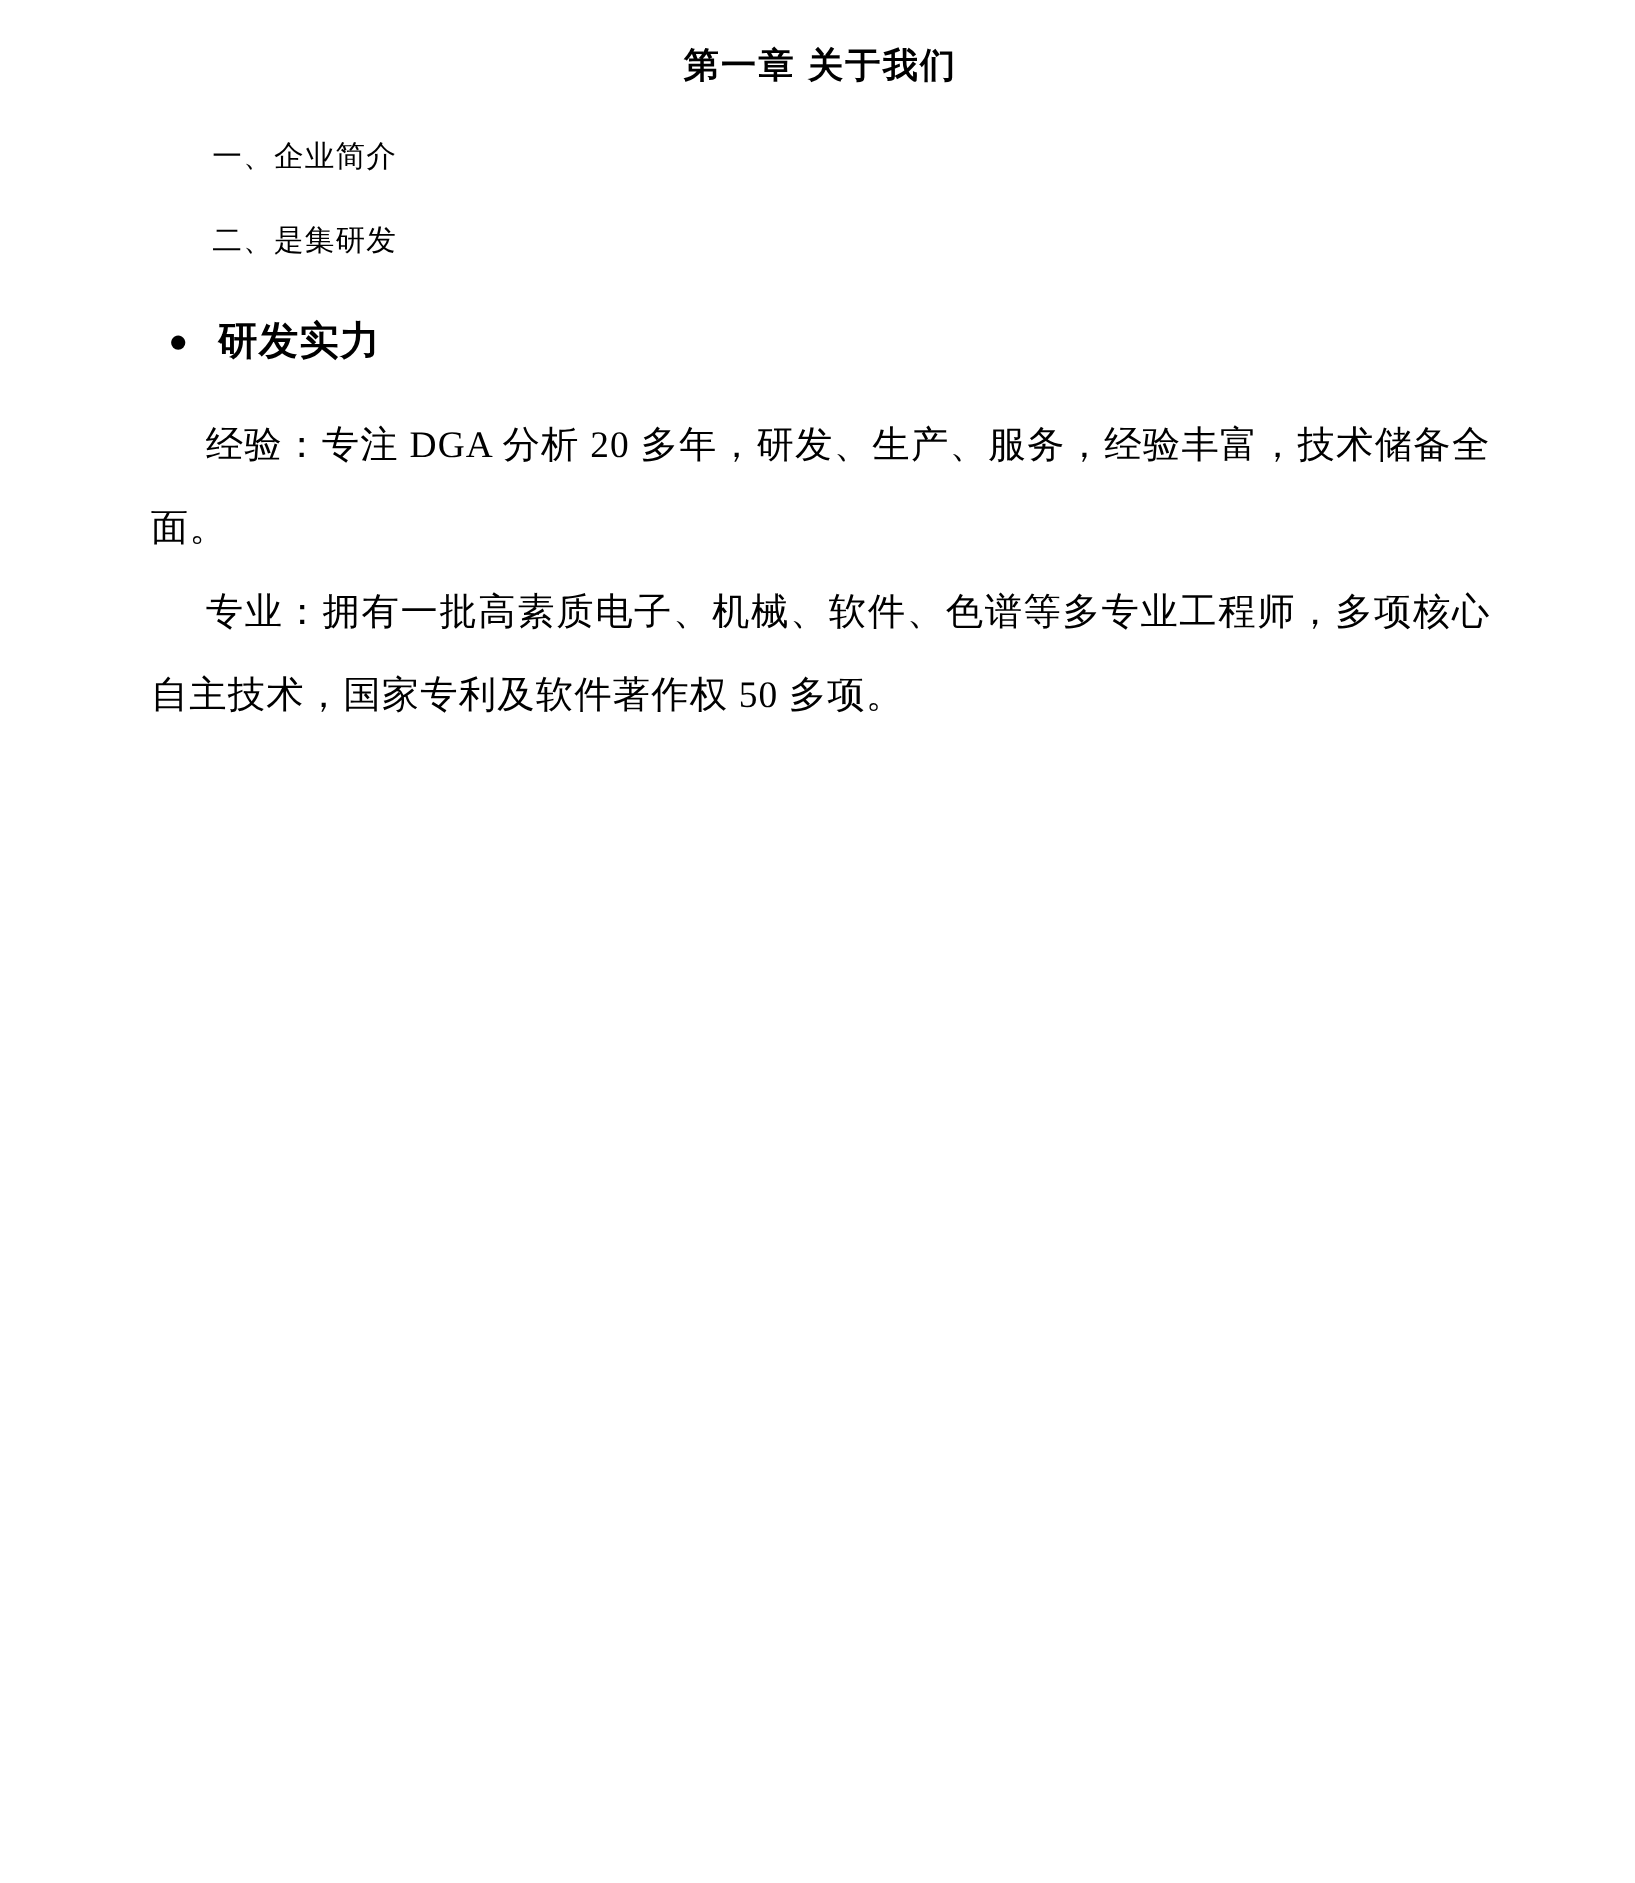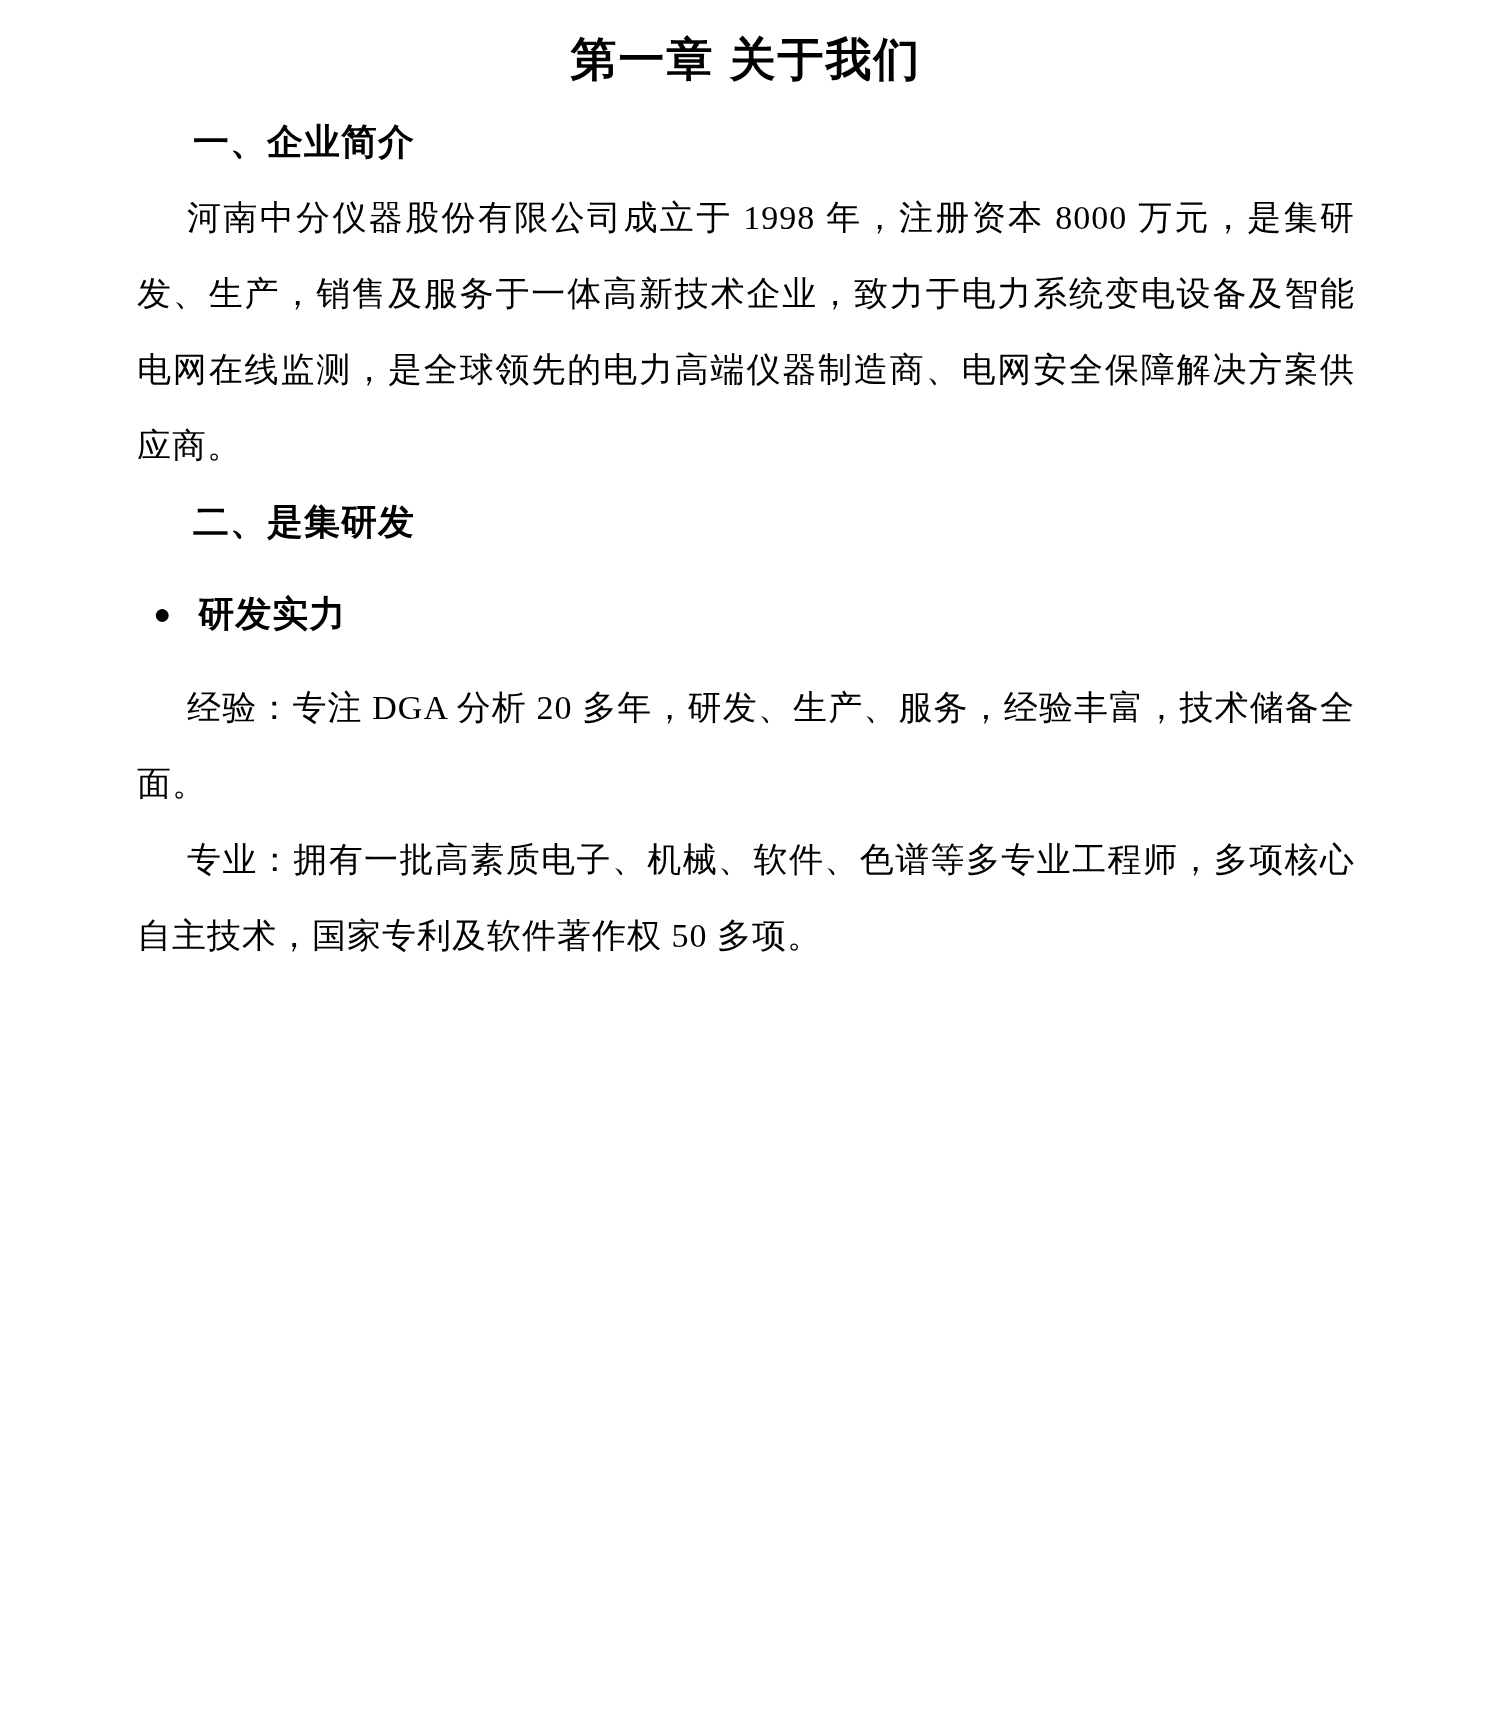--- a/index.html
+++ b/index.html
@@ -15,29 +15,29 @@
     padding: 14px 131px 0 137px;
     background: #ffffff;
     color: #000000;
     overflow: hidden;
   }
   .chapter-title {
     margin: 0;
     text-align: center;
     font-family: "Liberation Sans", sans-serif;
     font-weight: 700;
-    font-size: 46px;
+    font-size: 32px;
     line-height: 90px;
     letter-spacing: 2px;
   }
   .section-heading {
     margin: 0;
     font-family: "Liberation Sans", sans-serif;
-    font-weight: 700;
-    font-size: 36px;
+    font-weight: 400;
+    font-size: 27px;
     line-height: 76px;
     text-indent: 56px;
     letter-spacing: 1px;
   }
   .body-para {
     margin: 0;
     font-family: "Liberation Serif", serif;
     font-size: 34px;
     line-height: 76px;
     text-align: justify;
@@ -61,21 +61,20 @@
 </style>
 </head>
 <body>
 
 <div class="page">
 
   <h1 class="chapter-title">第一章 关于我们</h1>
 
   <h2 class="section-heading">一、企业简介</h2>
 
-  <p class="body-para">河南中分仪器股份有限公司成立于 1998 年，注册资本 8000 万元，是集研发、生产，销售及服务于一体高新技术企业，致力于电力系统变电设备及智能电网在线监测，是全球领先的电力高端仪器制造商、电网安全保障解决方案供应商。</p>
 
 
   <h2 class="section-heading">二、是集研发</h2>
 
 
 
   <div class="bullet-heading">
     <span class="bullet">●</span><span>研发实力</span>
   </div>
 

